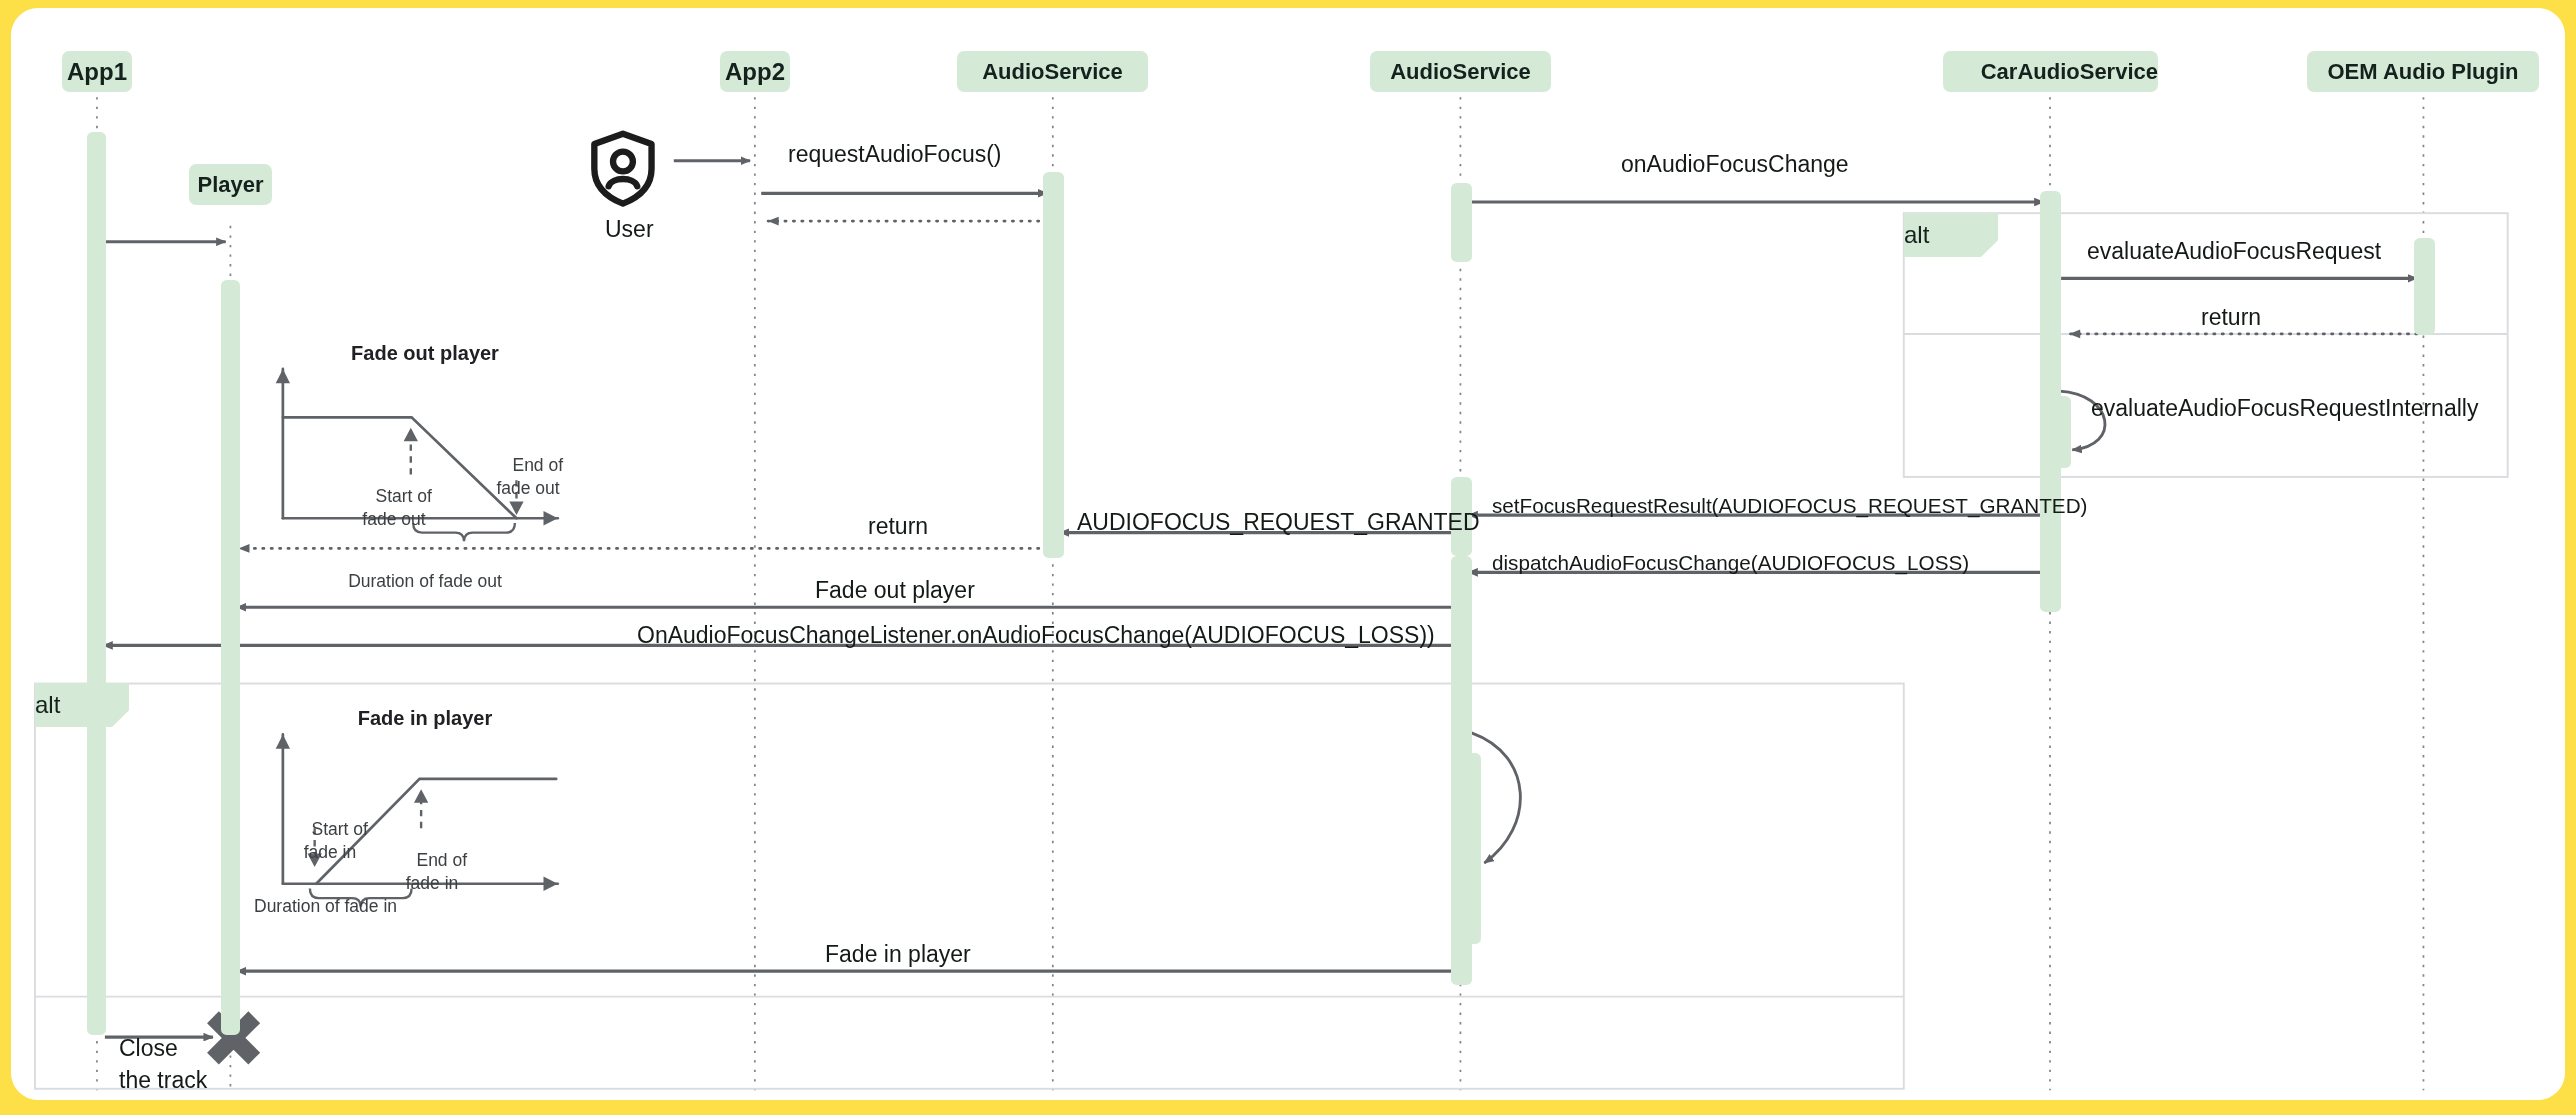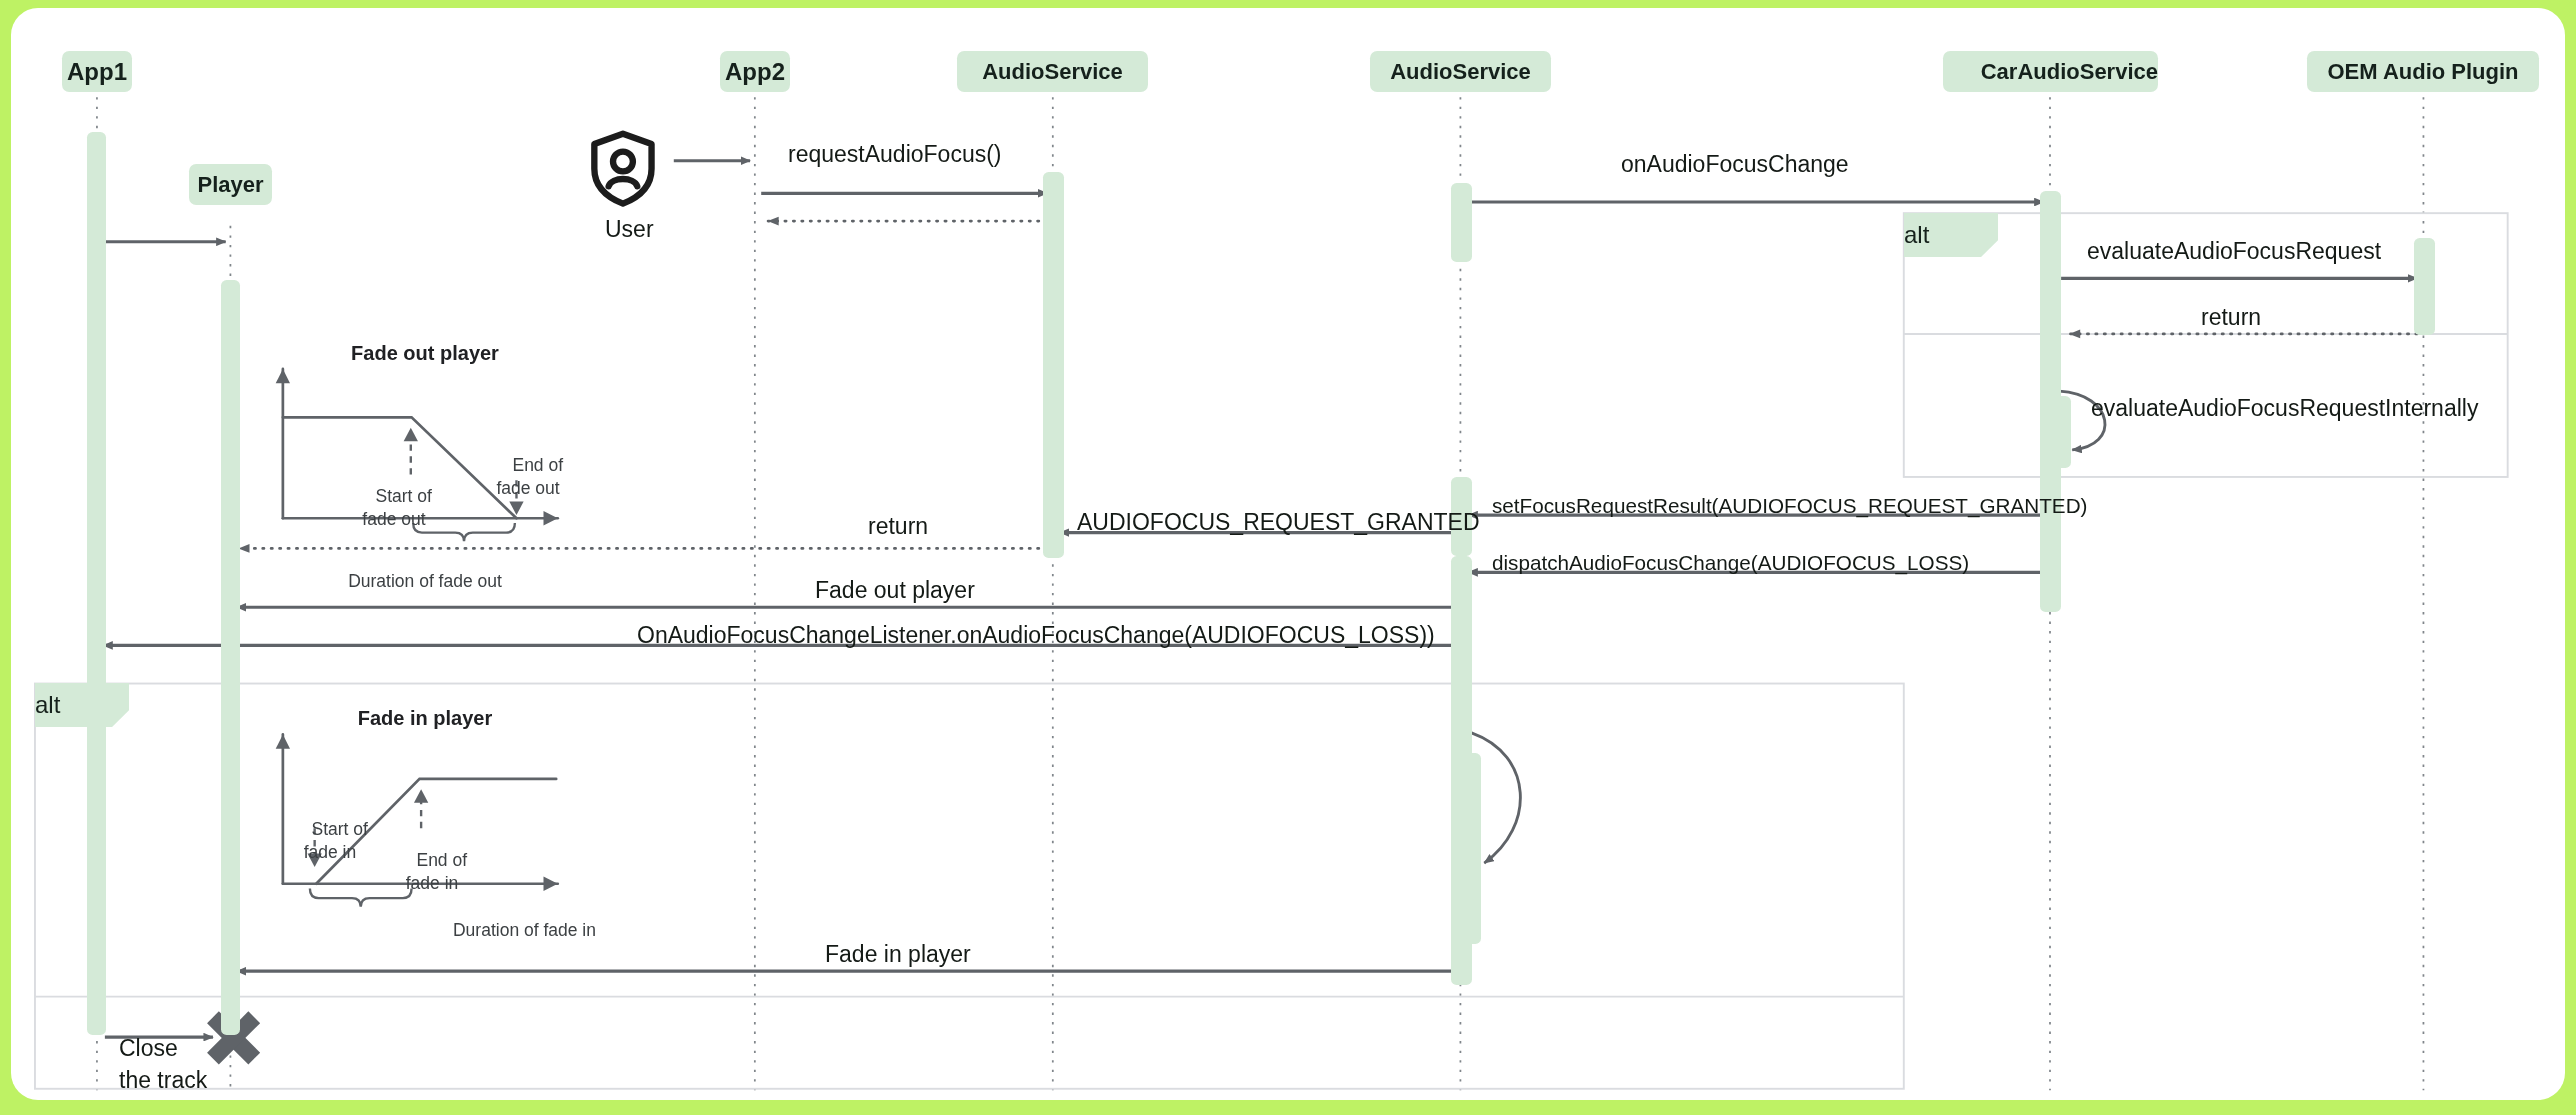--- a/index.html
+++ b/index.html
@@ -1,17 +1,17 @@
 <!DOCTYPE html>
 <html style="font-size:12.7px"><head>
 <meta charset="utf-8">
 <style>
   html,body{margin:0;padding:0;background:#eef0f2;}
   body{font-family:"Liberation Sans","DejaVu Sans",sans-serif;}
-  #page{position:relative;width:2576px;height:1116px;background:#bef264;overflow:hidden;}
+  #page{position:relative;width:2576px;height:1116px;background:#fde047;overflow:hidden;}
   #canvas{position:absolute;left:11px;top:8px;width:2554px;height:1092px;background:#ffffff;border-radius:27px;}
   .layer{position:absolute;left:0;top:0;width:2576px;height:1116px;pointer-events:none;}
   .lifeline-head{position:absolute;background:#d4ead7;border-radius:7.2px;display:flex;align-items:center;justify-content:center;
      font-weight:bold;color:#15211c;white-space:nowrap;}
   .lifeline-head span{pointer-events:none;}
   .actbar{position:absolute;background:#d4ead7;border-radius:5.6px;}
   .msg-label{position:absolute;color:#141a16;white-space:nowrap;}
   .msg-label.multi{white-space:pre;}
   .frag-label{position:absolute;background:#d4ead7;color:#16221c;display:flex;align-items:center;
      font-size:24px;}
@@ -237,17 +237,17 @@
     <span>Fade in player</span>
   </div>
   <div class="msg-label multi" style="left:292px;top:795px;font-size:17.5px;line-height:1.3;text-align:center;color:#3c4043;">
     <span>Start of
 fade in</span>
   </div>
   <div class="msg-label multi" style="left:397px;top:826px;font-size:17.5px;line-height:1.3;text-align:center;color:#3c4043;">
     <span>End of
 fade in</span>
   </div>
-  <div class="msg-label" style="left:254px;top:920px;width:342px;text-align:right;font-size:17.5px;color:#3c4043;">
+  <div class="msg-label" style="left:254px;top:896px;width:342px;text-align:left;font-size:17.5px;color:#3c4043;">
     <span>Duration of fade in</span>
   </div>
 </div>
 
 
 </body></html>

